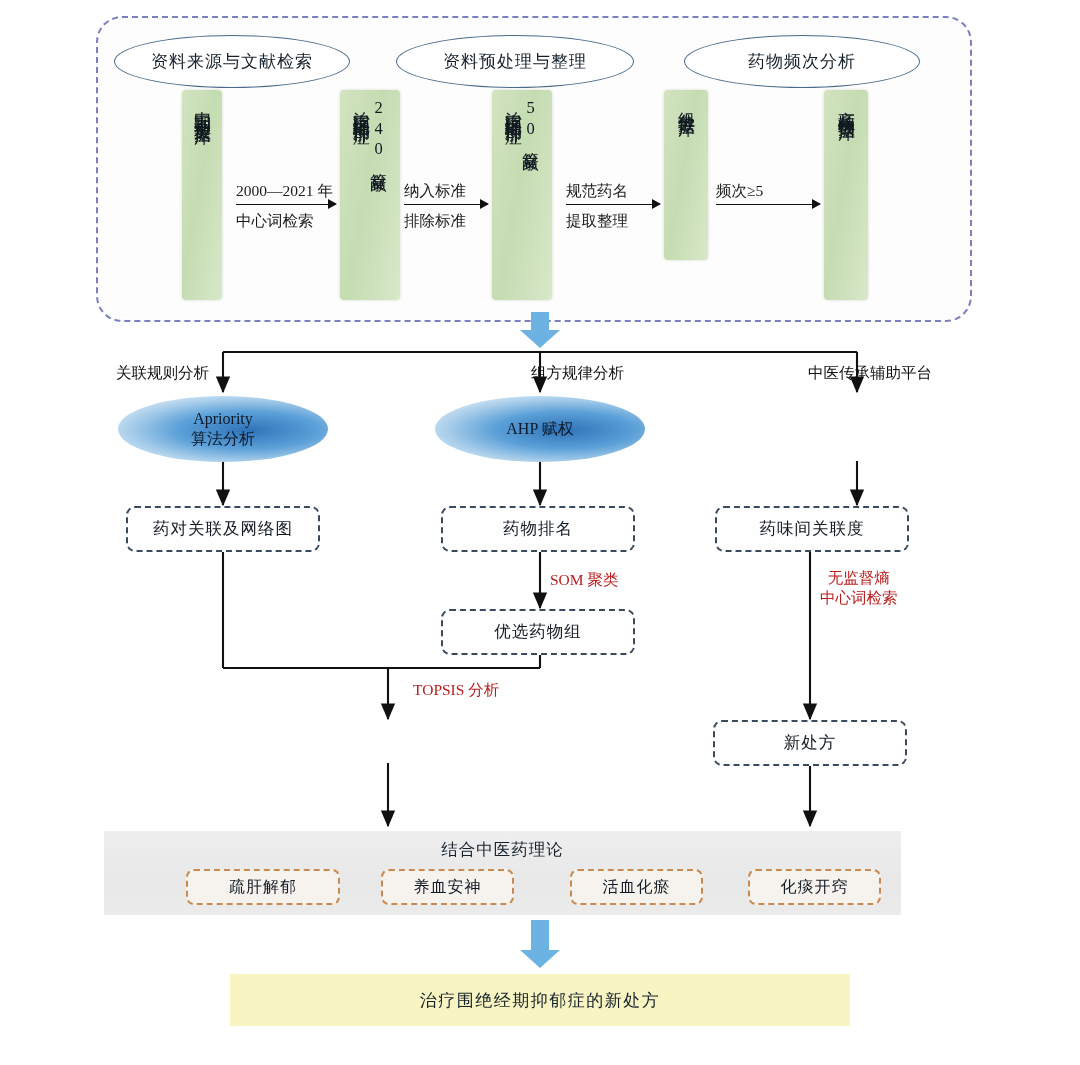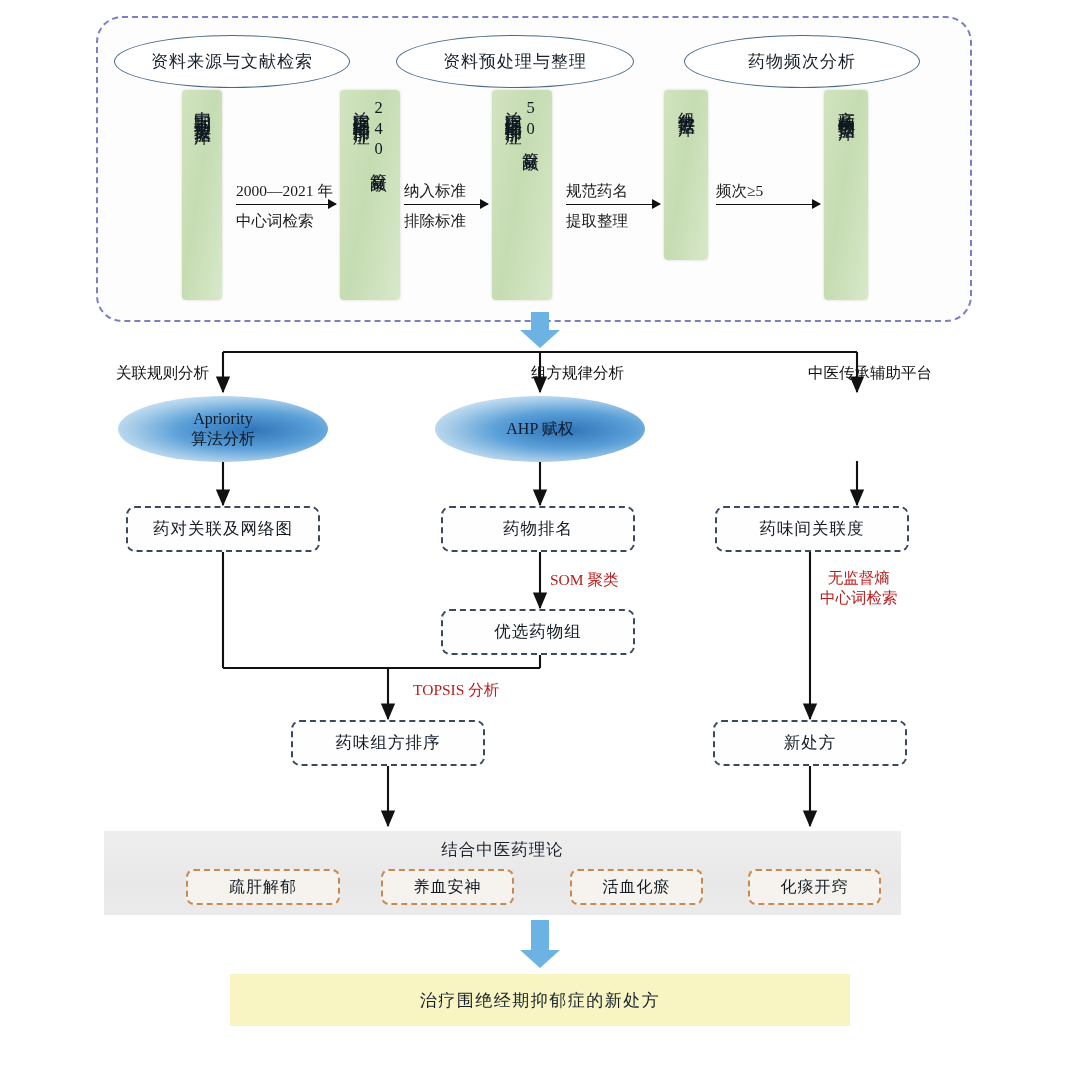--- a/index.html
+++ b/index.html
@@ -282,21 +282,20 @@
 
   <div class="abs dashdot-box" style="left:441px;top:609px;width:194px;height:46px;">优选药物组</div>
 
   <div class="abs edge-label" style="left:820px;top:568px;">
     <div>无监督熵</div>
     <div>中心词检索</div>
   </div>
 
   <div class="abs edge-label" style="left:413px;top:680px;">TOPSIS 分析</div>
 
-  <div class="abs dashdot-box" style="left:291px;top:720px;width:194px;height:46px;">药味组方排序</div>
   <div class="abs dashdot-box" style="left:713px;top:720px;width:194px;height:46px;">新处方</div>
 
   <div class="abs" id="theory-band">
     <div id="theory-title">结合中医药理论</div>
   </div>
 
   <div class="abs theory-chip" style="left:186px;top:869px;width:154px;height:36px;">疏肝解郁</div>
   <div class="abs theory-chip" style="left:381px;top:869px;width:133px;height:36px;">养血安神</div>
   <div class="abs theory-chip" style="left:570px;top:869px;width:133px;height:36px;">活血化瘀</div>
   <div class="abs theory-chip" style="left:748px;top:869px;width:133px;height:36px;">化痰开窍</div>

